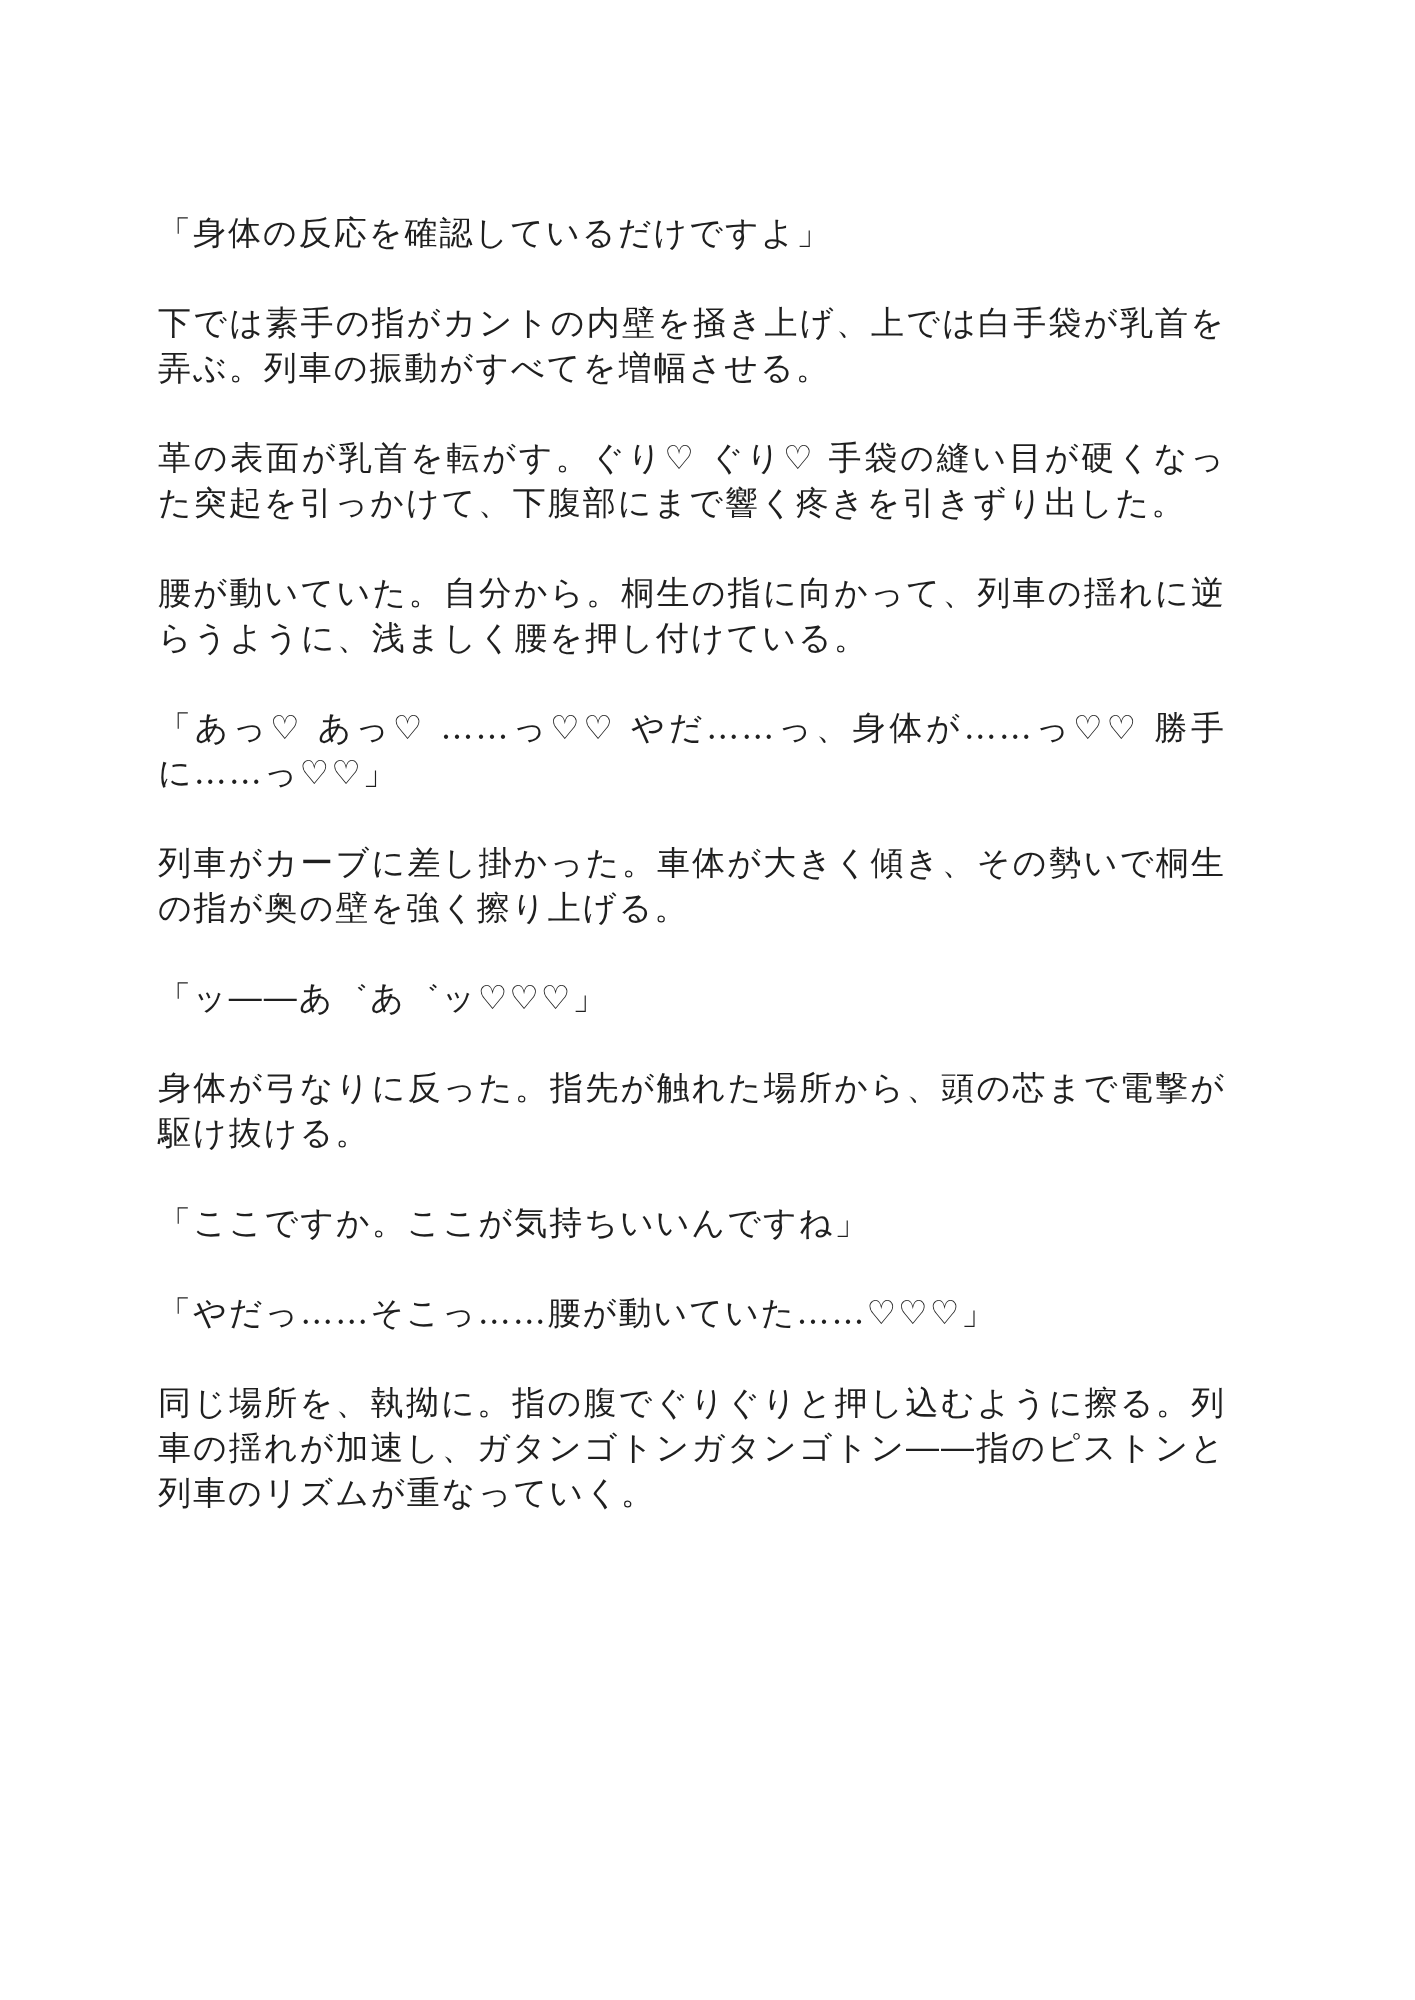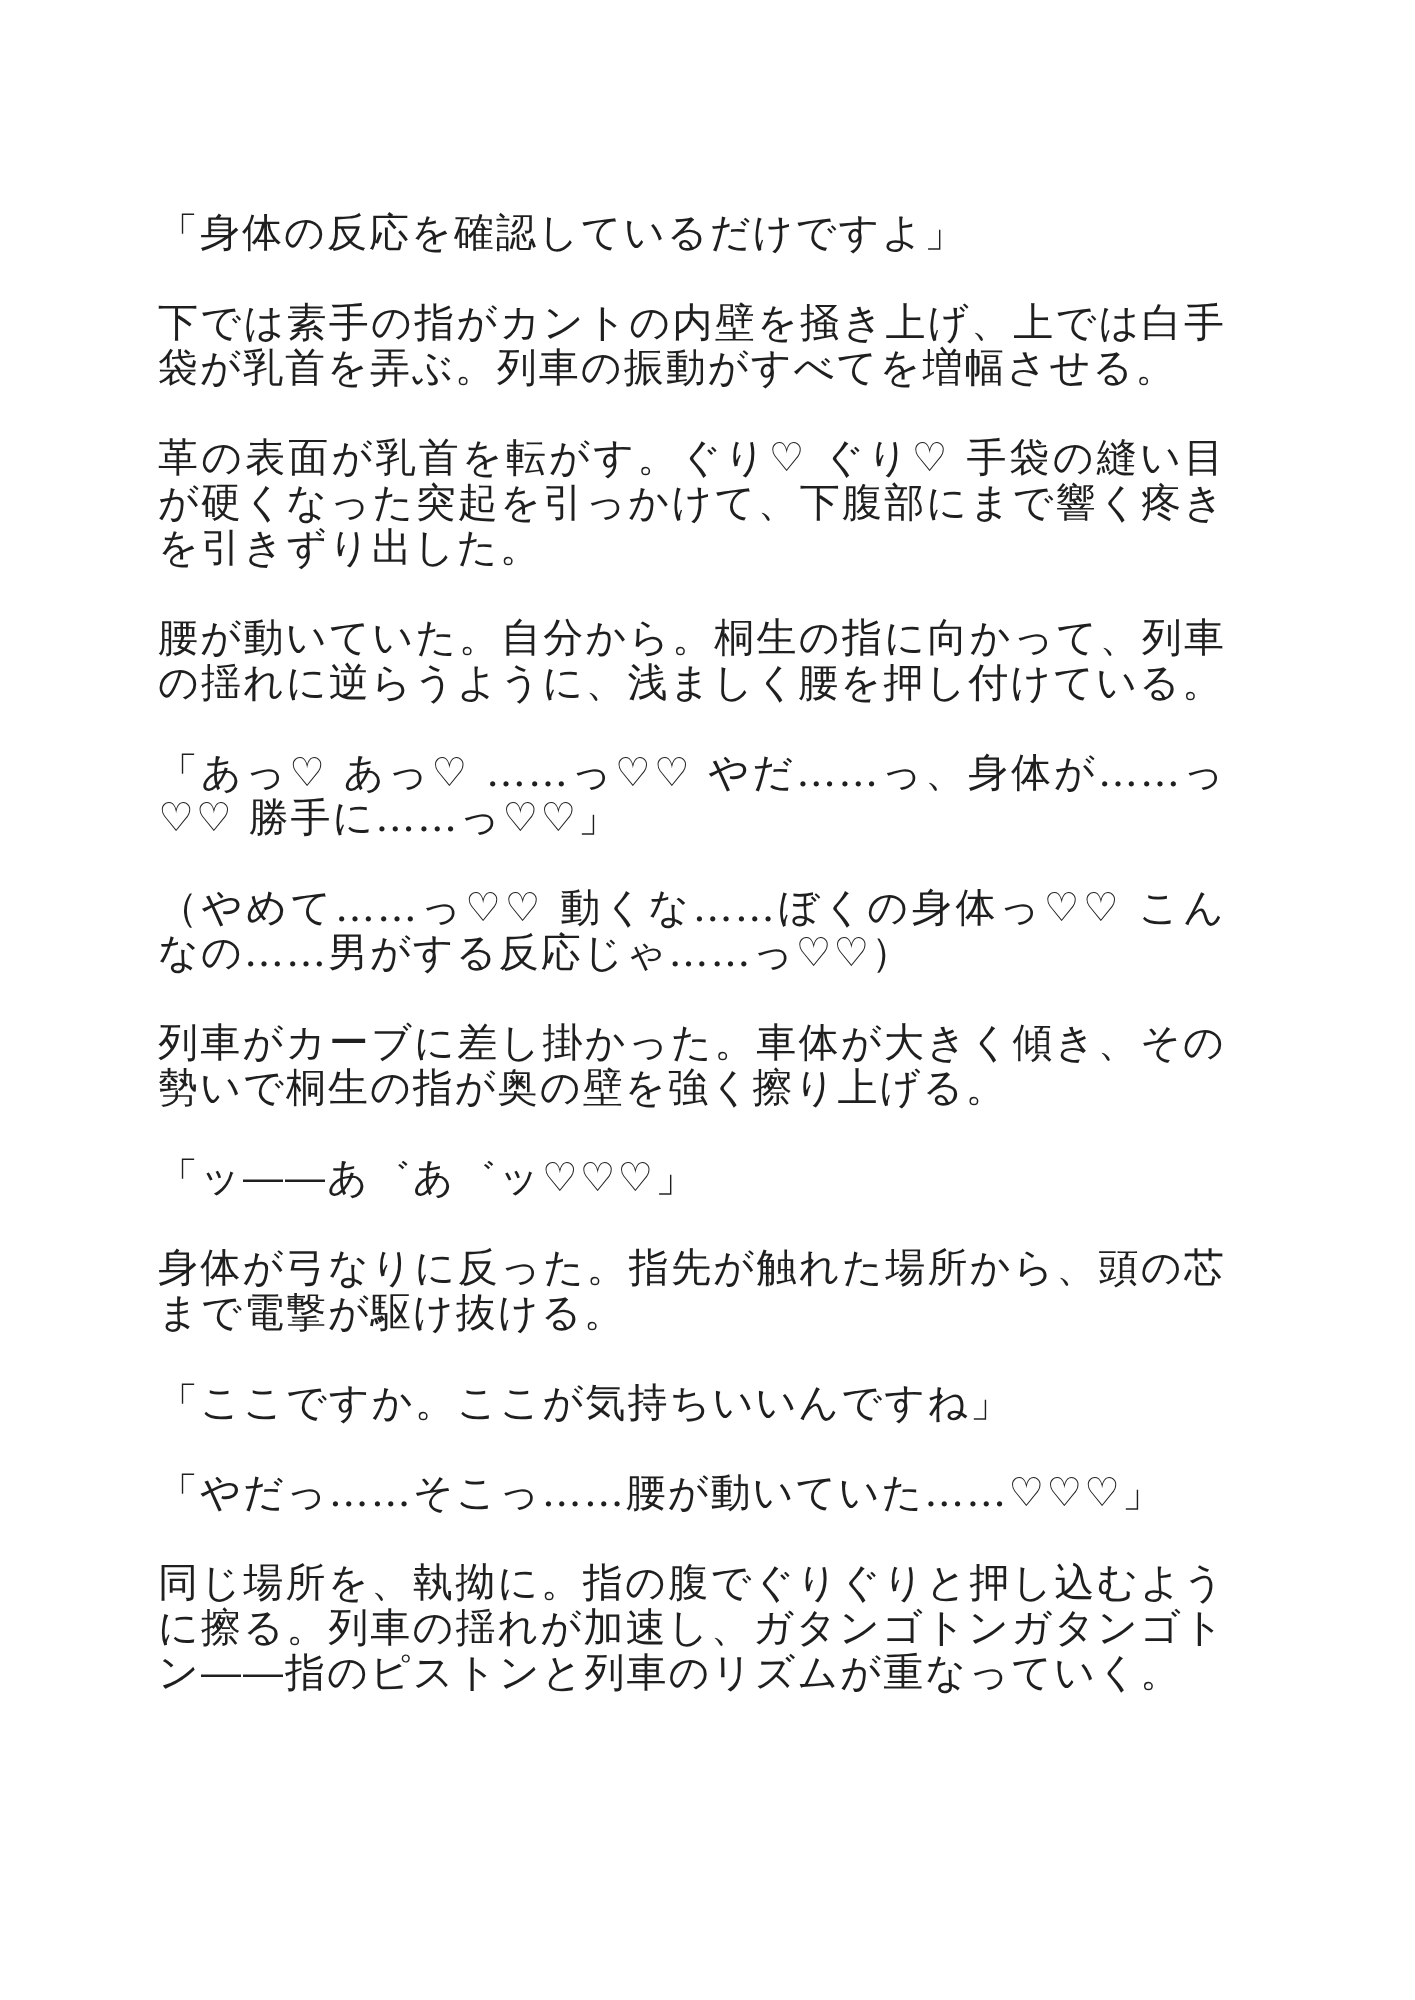--- a/index.html
+++ b/index.html
@@ -15,41 +15,40 @@
     overflow: hidden;
   }
   .content {
     position: absolute;
     left: 158px;
     top: 210px;
     width: 1068px;
   }
   p.para {
     font-family: "DejaVu Serif", "Liberation Serif", serif;
-    font-size: 40px;
+    font-size: 33px;
     line-height: 45px;
     letter-spacing: 2px;
     color: #1f1f1f;
     margin: 0 0 45px 0;
     text-align: justify;
     word-break: break-all;
   }
 </style>
 </head>
 <body>
 
 <div class="page">
   <div class="content">
 
   <p class="para">「身体の反応を確認しているだけですよ」</p>
       <p class="para">下では素手の指がカントの内壁を掻き上げ、上では白手袋が乳首を弄ぶ。列車の振動がすべてを増幅させる。</p>
       <p class="para">革の表面が乳首を転がす。ぐり♡ ぐり♡ 手袋の縫い目が硬くなった突起を引っかけて、下腹部にまで響く疼きを引きずり出した。</p>
       <p class="para">腰が動いていた。自分から。桐生の指に向かって、列車の揺れに逆らうように、浅ましく腰を押し付けている。</p>
       <p class="para">「あっ♡ あっ♡ ……っ♡♡ やだ……っ、身体が……っ♡♡ 勝手に……っ♡♡」</p>
-      <p class="para">（やめて……っ♡♡ 動くな……ぼくの身体っ♡♡ こんなの……男がする反応じゃ……っ♡♡）</p>
       <p class="para">列車がカーブに差し掛かった。車体が大きく傾き、その勢いで桐生の指が奥の壁を強く擦り上げる。</p>
       <p class="para">「ッ――あ゛あ゛ッ♡♡♡」</p>
       <p class="para">身体が弓なりに反った。指先が触れた場所から、頭の芯まで電撃が駆け抜ける。</p>
       <p class="para">「ここですか。ここが気持ちいいんですね」</p>
       <p class="para">「やだっ……そこっ……腰が動いていた……♡♡♡」</p>
       <p class="para">同じ場所を、執拗に。指の腹でぐりぐりと押し込むように擦る。列車の揺れが加速し、ガタンゴトンガタンゴトン――指のピストンと列車のリズムが重なっていく。</p>
     </div>
 </div>
 
 </body></html>

